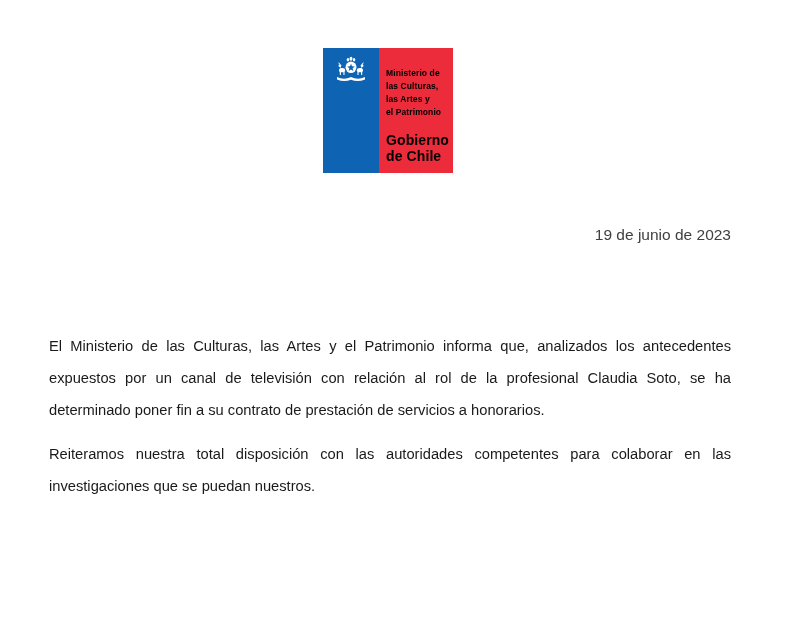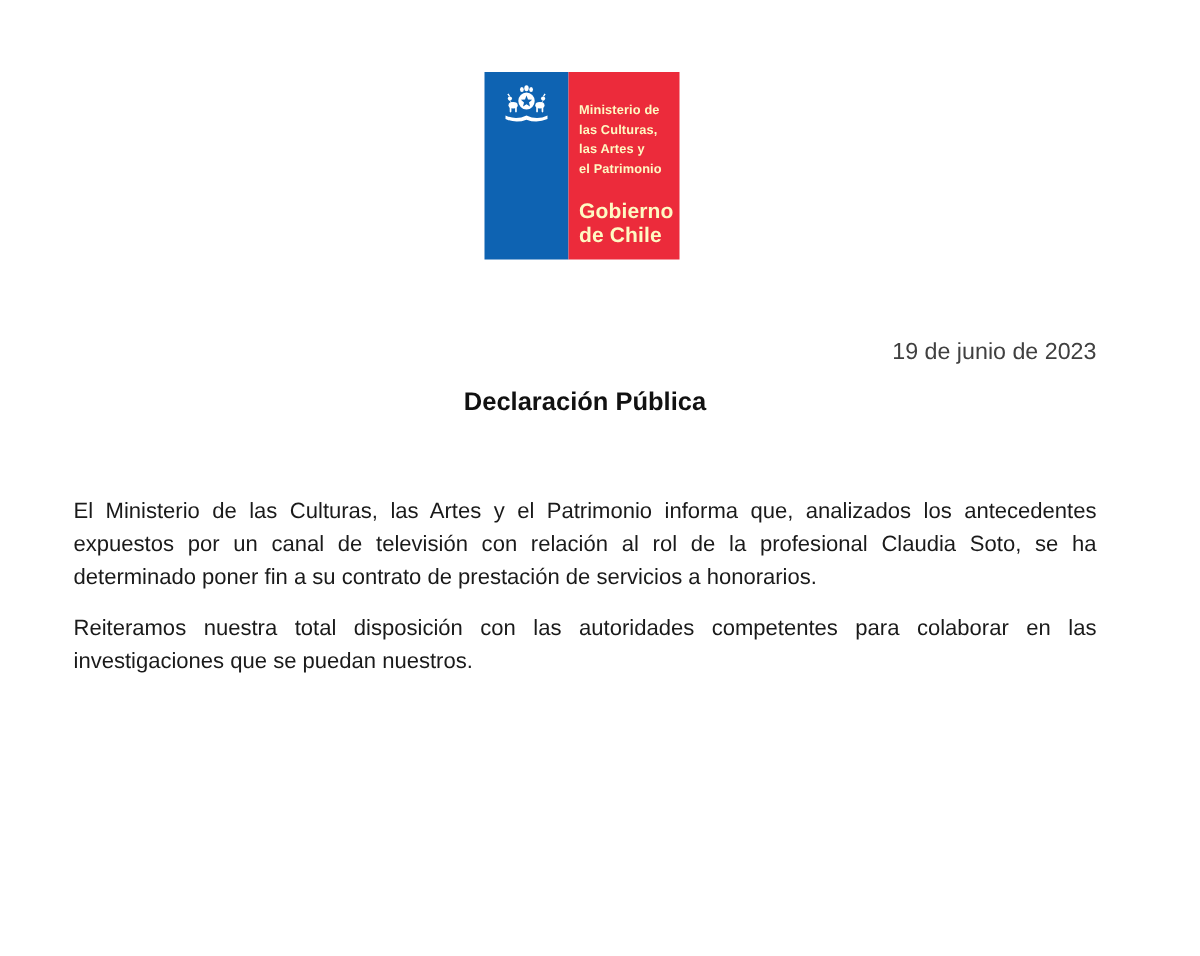--- a/index.html
+++ b/index.html
@@ -34,21 +34,21 @@
     left: 8px;
     top: 6px;
     width: 40px;
     height: 36px;
   }
   .logo-red {
     flex: 1;
     height: 100%;
     position: relative;
     background: #EC2B3B;
-    color: #fef9c3;
+    color: #000000;
   }
   .ministry-name {
     position: absolute;
     left: 7px;
     top: 19px;
     font-size: 8.5px;
     font-weight: bold;
     line-height: 13px;
     letter-spacing: 0.1px;
   }
@@ -80,21 +80,21 @@
     font-size: 17px;
     font-weight: bold;
     color: #111111;
   }
   .doc-body {
     position: absolute;
     left: 49px;
     top: 330px;
     width: 682px;
     font-size: 14.7px;
-    line-height: 22px;
+    line-height: 32px;
     color: #1a1a1a;
     text-align: justify;
   }
   .doc-body p { margin-bottom: 12px; }
 </style>
 </head>
 <body>
 
 <div class="page">
 
@@ -129,20 +129,19 @@
         <div>las Culturas,</div>
         <div>las Artes y</div>
         <div>el Patrimonio</div>
       </div>
       <div class="gov-label">Gobierno de Chile</div>
     </div>
   </div>
 
   <div class="doc-date">19 de junio de 2023</div>
 
-  <h1 class="doc-title">Declaración Pública</h1>
 
   <div class="doc-body">
     <p>El Ministerio de las Culturas, las Artes y el Patrimonio informa que, analizados los antecedentes expuestos por un canal de televisión con relación al rol de la profesional Claudia Soto, se ha determinado poner fin a su contrato de prestación de servicios a honorarios.</p>
     <p>Reiteramos nuestra total disposición con las autoridades competentes para colaborar en las investigaciones que se puedan nuestros.</p>
   </div>
 
 </div>
 
 </body></html>

